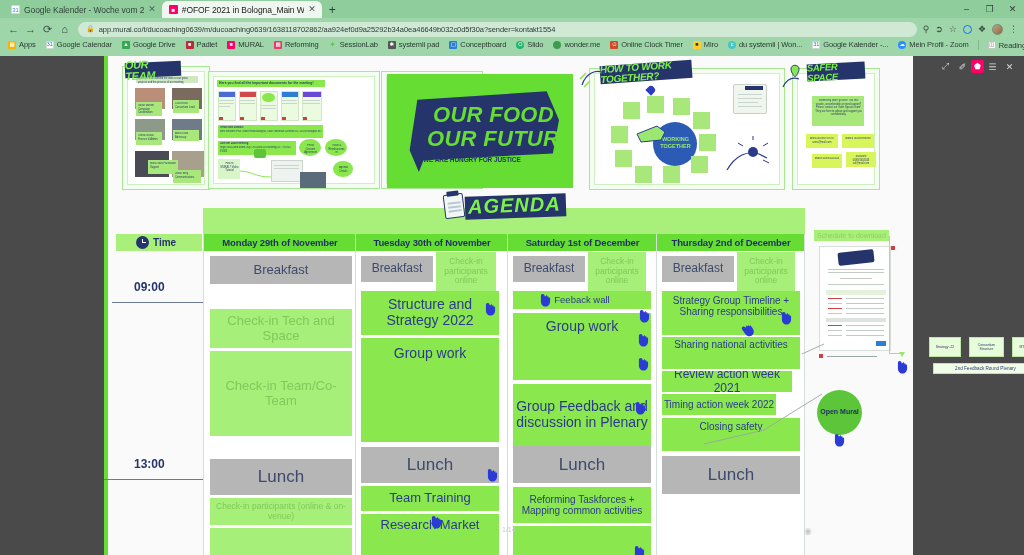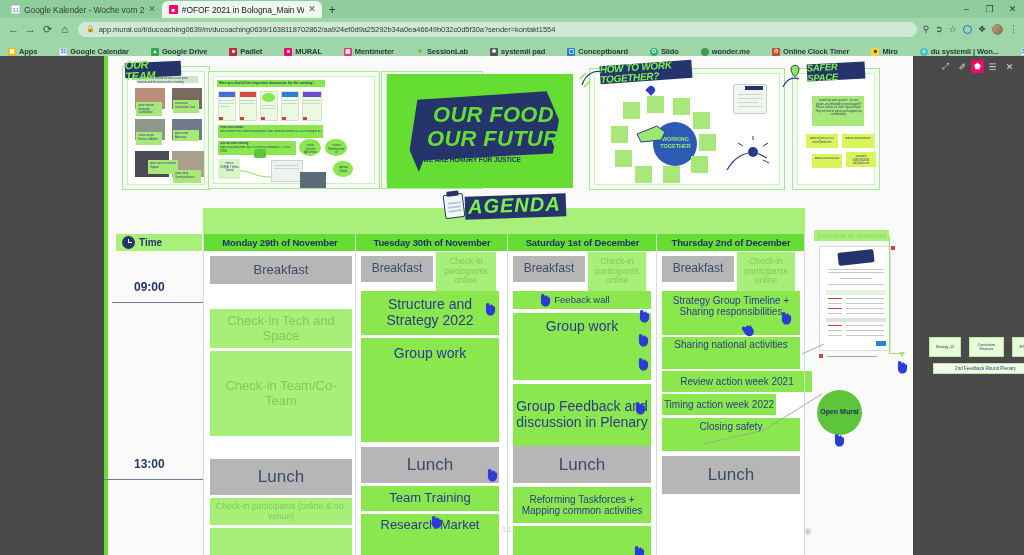--- a/index.html
+++ b/index.html
@@ -66,22 +66,22 @@
   .omni-icons { display: flex; align-items: center; gap: 6px; flex: 0 0 auto; }
   .oi { font-size: 9px; color: #3b4a42; }
   .profile-av {
     width: 11px; height: 11px; border-radius: 50%;
     background: linear-gradient(135deg,#c8a27a,#8a6a4a); flex: 0 0 auto;
     border: 0.5px solid #6f8a76;
   }
   .ext-blue { width:9px; height:9px; border-radius:50%; border:1.5px solid #1a73e8; }
 
   .bookmarks {
-    height: 16px; background: #9ed6aa; display: flex; align-items: flex-end;
-    gap: 12px; padding: 0 3px; overflow: hidden; position: relative; font-weight: bold;
+    height: 16px; background: #9ed6aa; display: flex; align-items: flex-start;
+    gap: 0; padding: 0 3px; overflow: hidden; position: relative;
   }
   .bm {
     display: flex; align-items: center; gap: 3px; padding: 0 5px;
     font-size: 7.5px; color: #2b3a32; white-space: nowrap; flex: 0 0 auto;
     letter-spacing: -0.1px;
   }
   .bm-ico {
     width: 8px; height: 8px; flex: 0 0 8px; border-radius: 1px;
     display: flex; align-items: center; justify-content: center;
     font-size: 5.5px; color: #fff; line-height: 1;
@@ -169,21 +169,21 @@
   }
   .agenda-word {
     background:#25356b; color:#7ef04a; font-weight:bold; font-style:italic;
     font-size:20px; letter-spacing:1px; padding:0 5px 2px 3px;
     transform:rotate(-2deg); line-height:1.05;
   }
 
   .timecol { position:absolute; }
   .time-header {
     position:absolute; background:#a8f07a; display:flex; align-items:center;
-    gap:4px; padding-left:6px;
+    gap:4px; padding-left:20px;
   }
   .clock {
     width:13px; height:13px; border-radius:50%; background:#25356b;
     position:relative; flex:0 0 13px;
   }
   .clock::before { content:''; position:absolute; left:6px; top:2.5px; width:1.3px; height:4.5px; background:#fff;}
   .clock::after { content:''; position:absolute; left:6px; top:6px; width:4px; height:1.3px; background:#fff;}
   .time-header-label { font-size:10px; font-weight:bold; color:#25356b; }
 
   .time-tick { position:absolute; font-size:12px; font-weight:bold; color:#25356b; }
@@ -316,21 +316,21 @@
     <div class="bm">
       <span class="bm-ico" style="background:#c0283c">■</span>
       <span>Padlet</span>
       </div>
     <div class="bm">
       <span class="bm-ico" style="background:#ff0066">■</span>
       <span>MURAL</span>
       </div>
     <div class="bm">
       <span class="bm-ico" style="background:#e8396b">▩</span>
-      <span>Mentimeter</span>
+      <span>Reforming</span>
       </div>
     <div class="bm">
       <span class="bm-ico" style="background:transparent;color:#6dbf4a;font-size:8px">✦</span>
       <span>SessionLab</span>
       </div>
     <div class="bm">
       <span class="bm-ico" style="background:#555">✱</span>
       <span>systemli pad</span>
       </div>
     <div class="bm">
@@ -639,21 +639,21 @@
       </div>
 
       <div class="daycol" style="left:552px; top:178px; width:148px; height:321px;">
         <div class="daycol-head" style="left:0; top:0; width:148px; height:17px;">Thursday 2nd of December</div>
         <div class="cell grey" style="left:5px; top:22px; width:72px; height:26px; font-size:12px;">Breakfast</div>
         <div class="cell greenpale" style="left:80px; top:18px; width:58px; height:39px; font-size:8.5px;">Check-in participants online</div>
         <div class="cell green topalign" style="left:5px; top:57px; width:138px; height:44px; font-size:10px; padding:4px 3px 0;">Strategy Group Timeline + Sharing responsibilities</div>
 
         <div class="cell green topalign" style="left:5px; top:103px; width:138px; height:32px; font-size:10px; padding-top:2px;">Sharing national activities</div>
 
-        <div class="cell green" style="left:5px; top:137px; width:150px; height:21px; font-size:10px;">Review action week 2021</div>
+        <div class="cell green" style="left:5px; top:137px; width:130px; height:21px; font-size:12px;">Review action week 2021</div>
         <div class="cell green" style="left:5px; top:160px; width:114px; height:21px; font-size:10px;">Timing action week 2022</div>
         <div class="cell green topalign" style="left:5px; top:184px; width:138px; height:33px; font-size:10px; padding-top:3px;">Closing safety</div>
 
         <div class="cell grey" style="left:5px; top:222px; width:138px; height:38px; font-size:17px;">Lunch</div>
 
       </div>
 
       <div style="position:absolute;left:700px;top:178px;width:1px;height:321px;background:#d5ded8"></div>
       <div class="green-strip" style="left:700px;top:152px;height:26px;width:1px;background:#a8f07a"></div>
 

